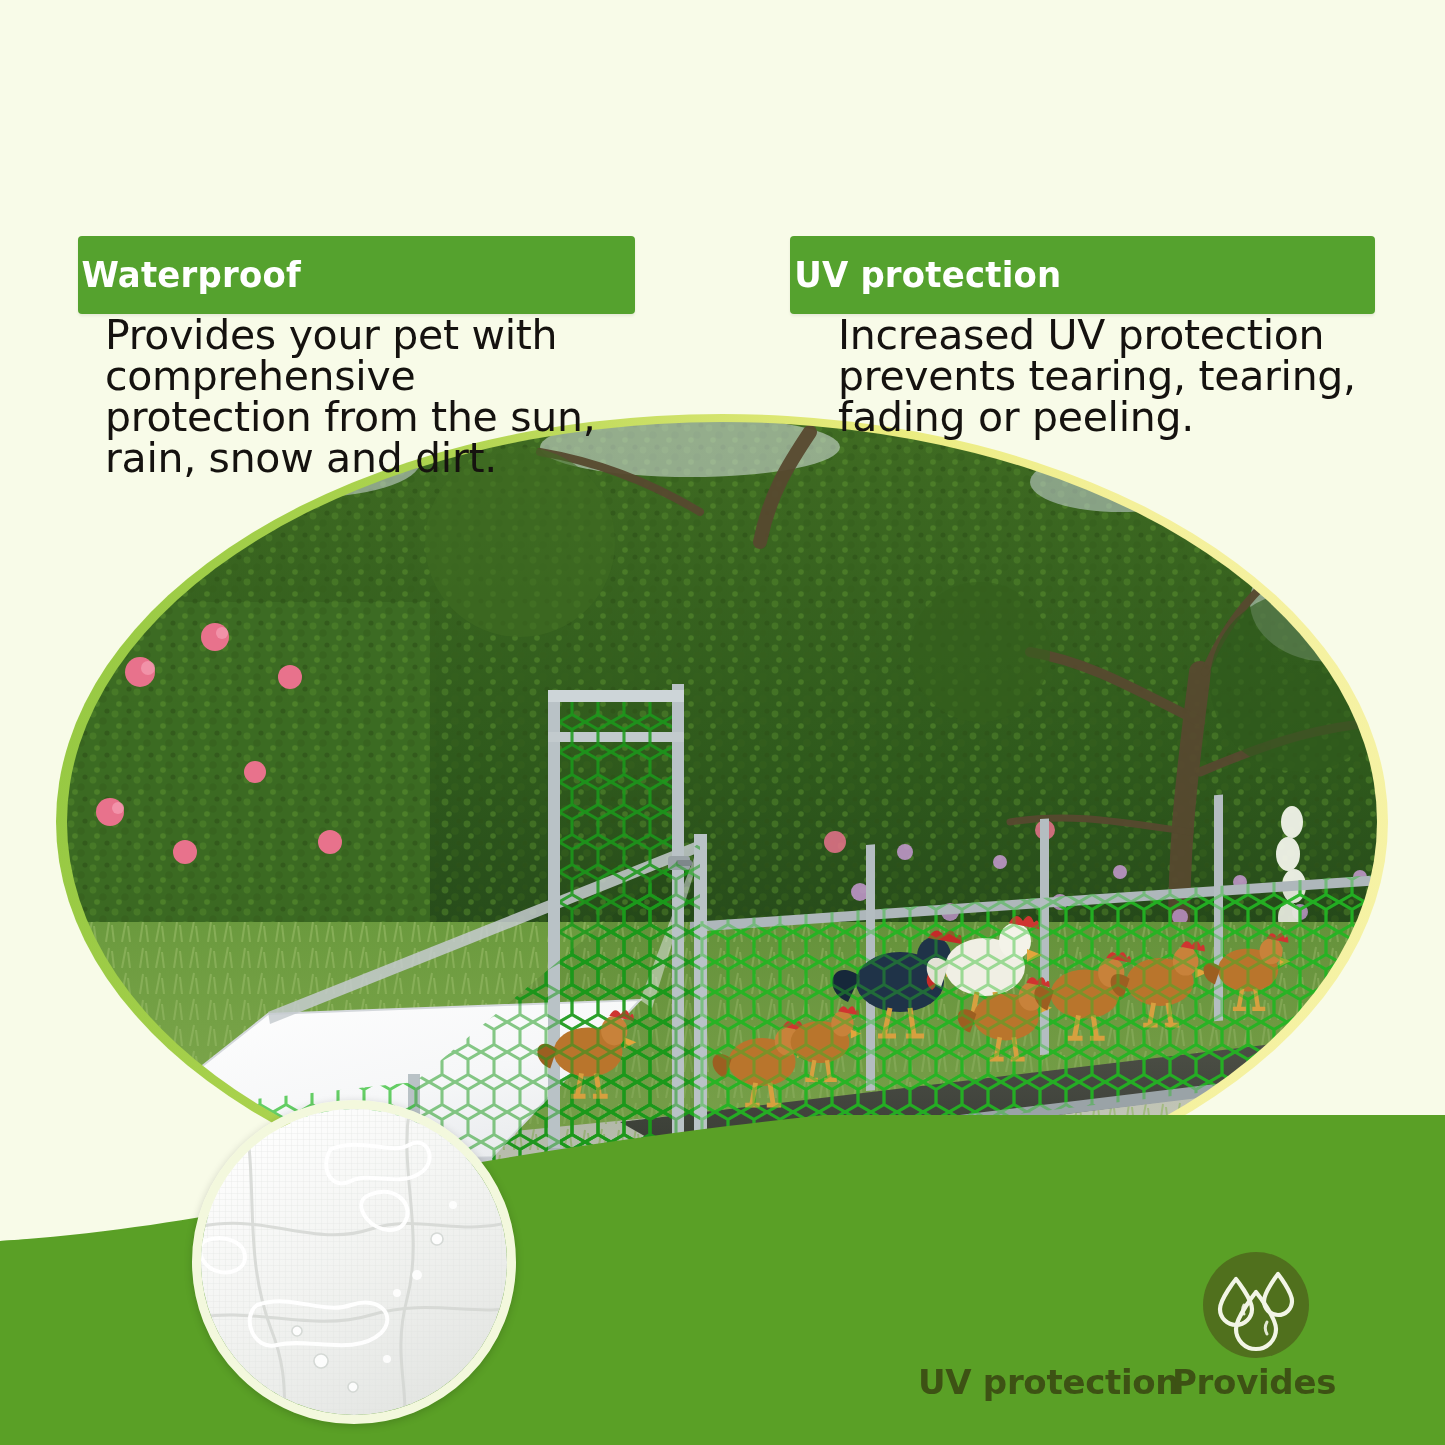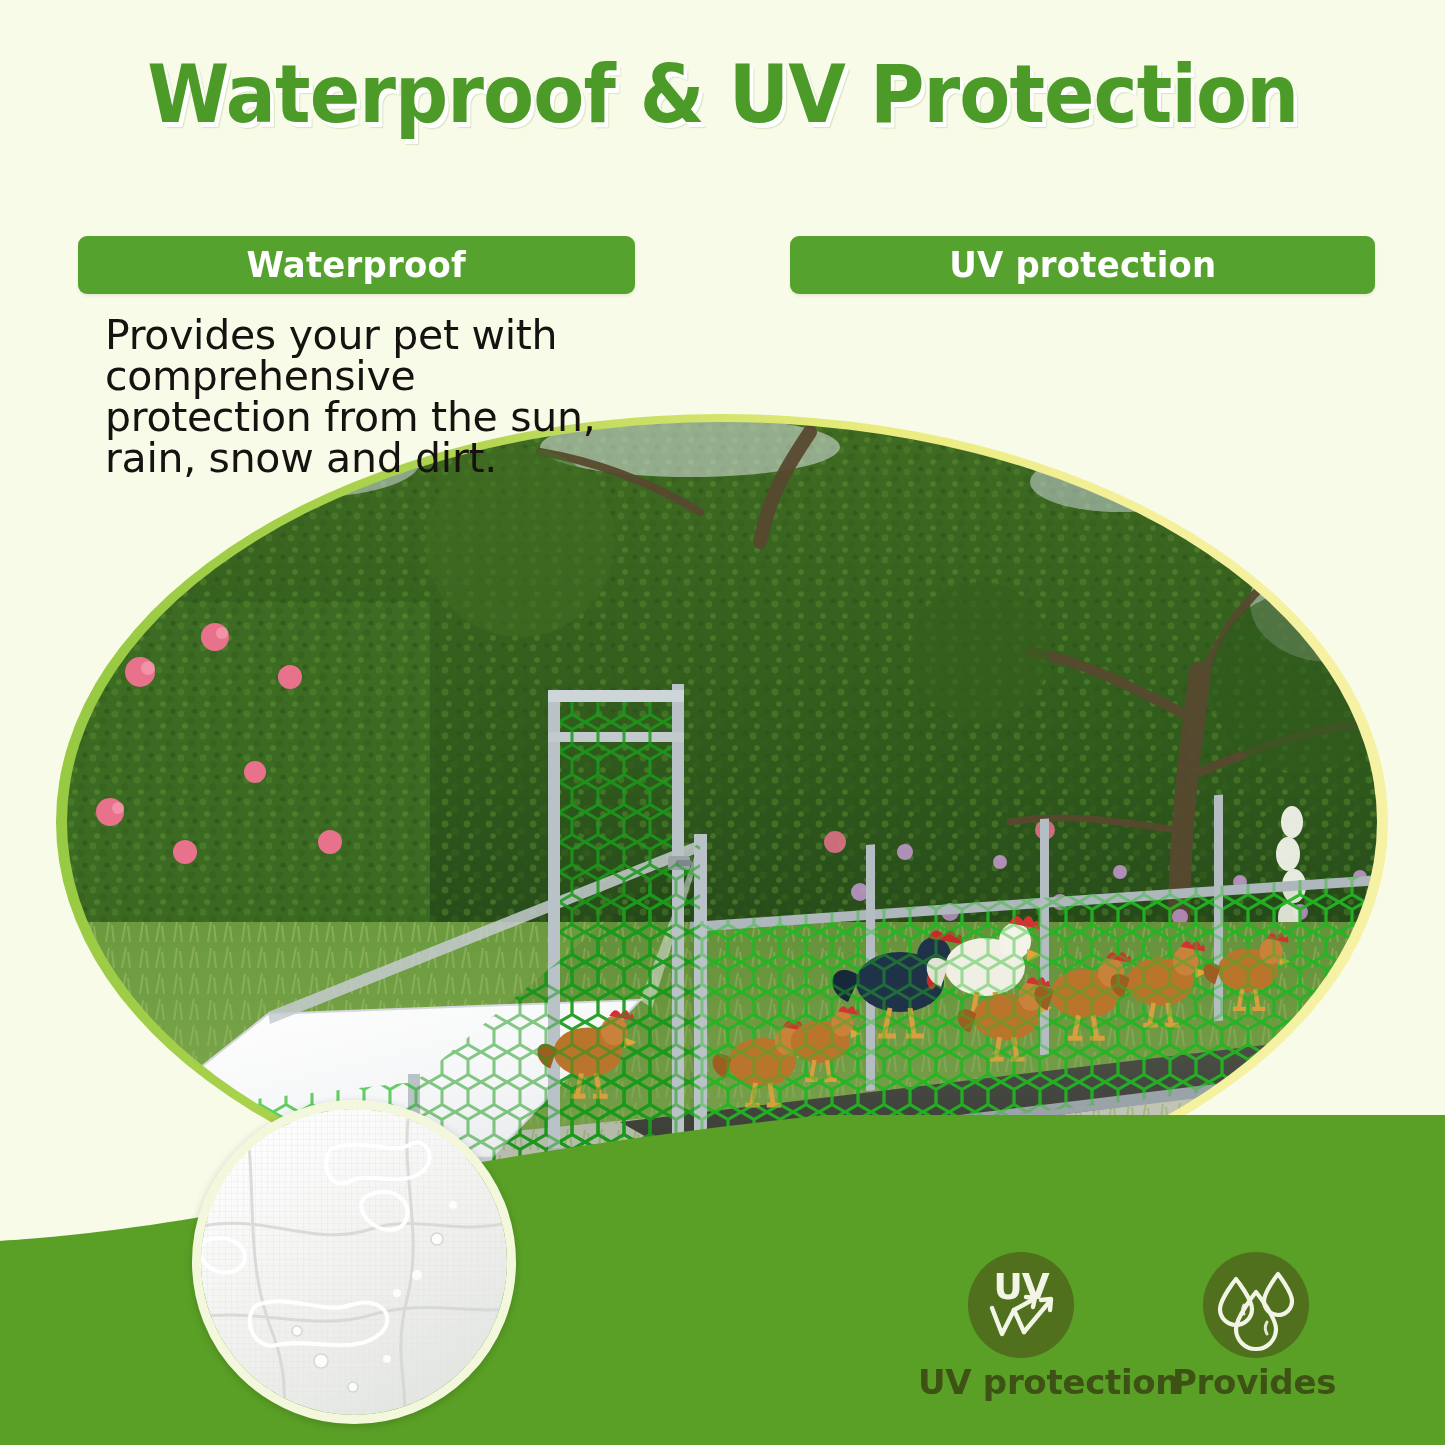--- a/index.html
+++ b/index.html
@@ -21,22 +21,22 @@
     line-height:1.0;
     letter-spacing:-1px;
     color:#4c9a28;
     transform:scaleX(0.93);
     text-shadow:4px 5px 0 #ffffff, 5px 6px 1px rgba(210,225,185,.85);
     white-space:nowrap;
   }
 
   
   .badge{
-    position:absolute;height:58px;border-radius:9px;background:#55a22e;
-    display:flex;align-items:center;justify-content:center;
+    position:absolute;height:78px;border-radius:4px;background:#55a22e;
+    display:flex;align-items:center;
     box-shadow:0 2px 3px rgba(0,0,0,.07);
   }
   .badge span{
     color:#ffffff;font-weight:700;font-size:35px;letter-spacing:.2px;
     font-family:"DejaVu Sans","Liberation Sans",sans-serif;
     transform:scaleX(.97);
   }
   #badge-left{left:78px;top:236px;width:557px;}
   #badge-right{left:790px;top:236px;width:585px;}
 
@@ -85,23 +85,20 @@
     white-space:nowrap;letter-spacing:-.3px;
   }
   #uv-label{left:918px;top:1362px;}
   #rain-label{left:1172px;top:1362px;}
 </style>
 </head>
 <body>
 
 <div id="stage">
 
-  <div class="title-wrap">
-    <div class="title">Waterproof &amp; UV Protection</div>
-  </div>
 
   <div id="arch-glow"></div>
 
   <div id="photo-arch">
     <svg viewBox="0 0 1445 800" width="1445" height="800" preserveAspectRatio="xMidYMid slice">
       <defs>
         <linearGradient id="skyG" x1="0" y1="0" x2="0" y2="1">
           <stop offset="0%" stop-color="#cfd9dd"></stop>
             <stop offset="100%" stop-color="#eef2f0"></stop>
         </linearGradient>
@@ -382,20 +379,21 @@
   </div>
 
   <div class="badge" id="badge-left">
     <span>Waterproof</span>
   </div>
   <div class="feature-text" id="text-left">Provides your pet with comprehensive protection from the sun, rain, snow and dirt.</div>
 
   <div class="badge" id="badge-right">
     <span>UV protection</span>
   </div>
+  <div class="feature-text" id="text-right">Increased UV protection prevents tearing, tearing, fading or peeling.</div>
 
   <svg id="footer-green" viewBox="0 0 1445 330" preserveAspectRatio="none">
     <path d="M0 126 C140 116 240 96 360 70 C560 28 900 -20 1445 -48 L1445 330 L0 330 Z" fill="#5aa026"></path>
     <path d="M0 126 C120 120 210 104 300 84 L300 330 L0 330 Z" fill="#5aa026"></path>
   </svg>
 
   <div id="inset-circle">
     <svg viewBox="0 0 306 306" width="306" height="306">
       <defs>
         <linearGradient id="tarpG" x1="0.2" y1="0" x2="0.8" y2="1">
@@ -435,32 +433,20 @@
       </g>
       <g fill="none" stroke="#cdd2ce" stroke-width="1.6" opacity=".8">
         <circle cx="236" cy="130" r="6"></circle>
           <circle cx="120" cy="252" r="7"></circle>
         <circle cx="96" cy="222" r="5"></circle>
           <circle cx="152" cy="278" r="5"></circle>
       </g>
     </svg>
   </div>
 
-  <div class="icon-badge" id="uv-badge">
-    <svg viewBox="0 0 106 106" width="106" height="106">
-      <text x="53" y="47" text-anchor="middle" fill="#f2f5e6" font-family="DejaVu Sans, Liberation Sans, sans-serif" font-size="36" font-weight="700" letter-spacing="-1">UV</text>
-      <g stroke="#f2f5e6" stroke-width="4.4" fill="none" stroke-linecap="round" stroke-linejoin="round">
-        <path d="M24 56 L34 82 L46 58 L56 80"></path>
-        <path d="M46 58 L66 47"></path>
-        <path d="M58 45 L67 46 L65 55"></path>
-        <path d="M56 80 L82 49"></path>
-        <path d="M73 48 L83 47 L82 58"></path>
-      </g>
-    </svg>
-  </div>
   <div class="icon-label" id="uv-label">UV protection</div>
 
   <div class="icon-badge" id="rain-badge">
     <svg viewBox="0 0 106 106" width="106" height="106">
       <g fill="none" stroke="#f2f5e6" stroke-width="4.2" stroke-linejoin="round">
         <path d="M33 27 C33 27 17 47 17 57 a16 16 0 0 0 32 0 C49 47 33 27 33 27 Z"></path>
         <path d="M75 22 C75 22 61 40 61 49 a14 14 0 0 0 28 0 C89 40 75 22 75 22 Z"></path>
         <path d="M53 40 C53 40 33 65 33 77 a20 20 0 0 0 40 0 C73 65 53 40 53 40 Z"></path>
       </g>
       <g fill="none" stroke="#f2f5e6" stroke-width="3" stroke-linecap="round" opacity=".9">

